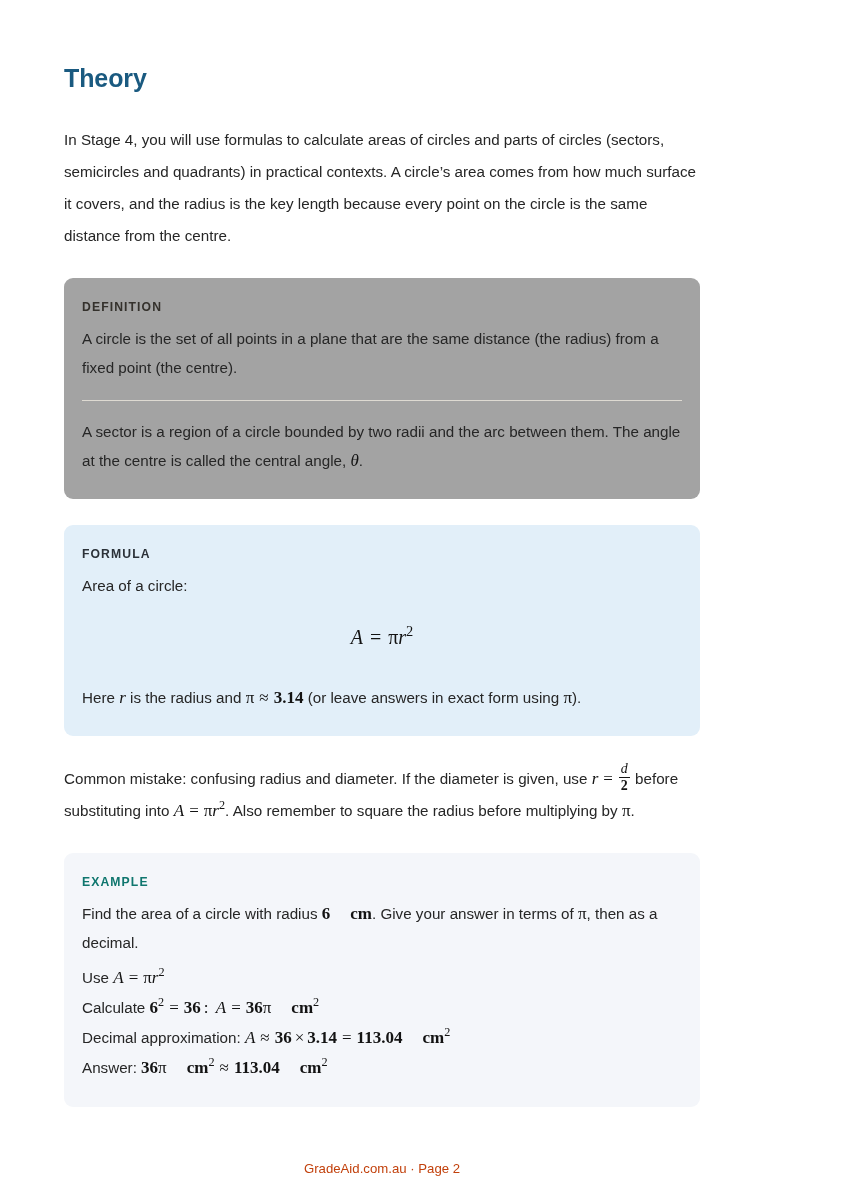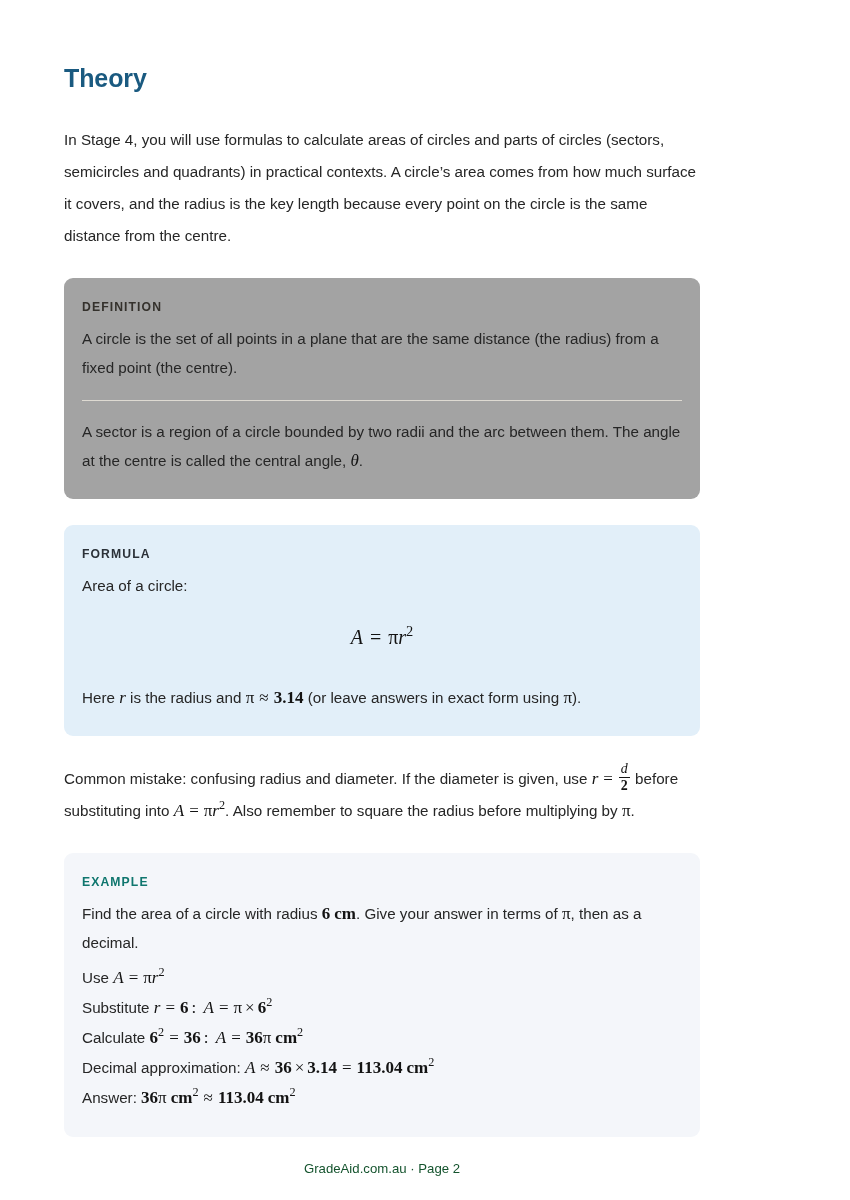--- a/index.html
+++ b/index.html
@@ -98,21 +98,21 @@
   .math {
     font-family: "Liberation Serif", "DejaVu Serif", serif;
     font-size: 17px;
     white-space: nowrap;
     color: #131313;
   }
   .math .mi { font-style: italic; }
   .math .mn { font-style: normal; font-weight: bold; }
   .math .mo { font-style: normal; padding: 0 3px; }
   .math .mrel { font-style: normal; padding: 0 5px; }
-  .math .munit { font-style: normal; font-weight: bold; padding-left: 4px; }
+  .math .munit { font-style: normal; font-weight: bold; padding-left: 20px; }
   .math .mgrk { font-style: normal; }
   .math sup {
     font-size: 0.72em;
     vertical-align: super;
     line-height: 0;
   }
   .math-display {
     font-family: "Liberation Serif", "DejaVu Serif", serif;
     font-size: 20px;
     color: #131313;
@@ -139,21 +139,21 @@
   .frac .den { display: block; border-top: 1px solid #131313; font-style: normal; font-weight: bold; padding: 0 2px; }
 
   
   .footer {
     position: absolute;
     left: 0;
     right: 0;
     bottom: 24px;
     text-align: center;
     font-size: 13.2px;
-    color: #14532d;
+    color: #c2410c;
   }
 </style>
 </head>
 <body>
 
 <div class="page">
 
   <h1 class="page-title">Theory</h1>
 
   <p class="body-par intro-par">In Stage 4, you will use formulas to calculate areas of circles and parts of circles (sectors, semicircles and quadrants) in practical contexts. A circle’s area comes from how much surface it covers, and the radius is the key length because every point on the circle is the same distance from the centre.</p>
@@ -184,21 +184,20 @@
 
   <section class="callout example">
     <p class="callout-label">EXAMPLE</p>
 
     <p class="callout-par"><span>Find the area of a circle with radius</span> <span class="math"><span class="mn">6</span><span class="munit">cm</span></span><span>. Give your answer in terms of</span> <span class="math"><span class="mgrk">π</span></span><span>, then as a decimal.</span></p>
 
     <div class="steps">
 
       <p class="step"><span>Use</span> <span class="math"><span class="mi">A</span><span class="mrel">=</span><span class="mgrk">π</span><span class="mi">r</span><sup>2</sup></span></p>
 
-      <p class="step"><span>Substitute</span> <span class="math"><span class="mi">r</span><span class="mrel">=</span><span class="mn">6</span><span class="mo">:</span> <span class="mi">A</span><span class="mrel">=</span><span class="mgrk">π</span><span class="mo">×</span><span class="mn">6</span><sup>2</sup></span></p>
 
       <p class="step"><span>Calculate</span> <span class="math"><span class="mn">6</span><sup>2</sup><span class="mrel">=</span><span class="mn">36</span><span class="mo">:</span> <span class="mi">A</span><span class="mrel">=</span><span class="mn">36</span><span class="mgrk">π</span><span class="munit">cm</span><sup>2</sup></span></p>
 
       <p class="step"><span>Decimal approximation:</span> <span class="math"><span class="mi">A</span><span class="mrel">≈</span><span class="mn">36</span><span class="mo">×</span><span class="mn">3.14</span><span class="mrel">=</span><span class="mn">113.04</span><span class="munit">cm</span><sup>2</sup></span></p>
 
       <p class="step"><span>Answer:</span> <span class="math"><span class="mn">36</span><span class="mgrk">π</span><span class="munit">cm</span><sup>2</sup><span class="mrel">≈</span><span class="mn">113.04</span><span class="munit">cm</span><sup>2</sup></span></p>
 
     </div>
   </section>
 

